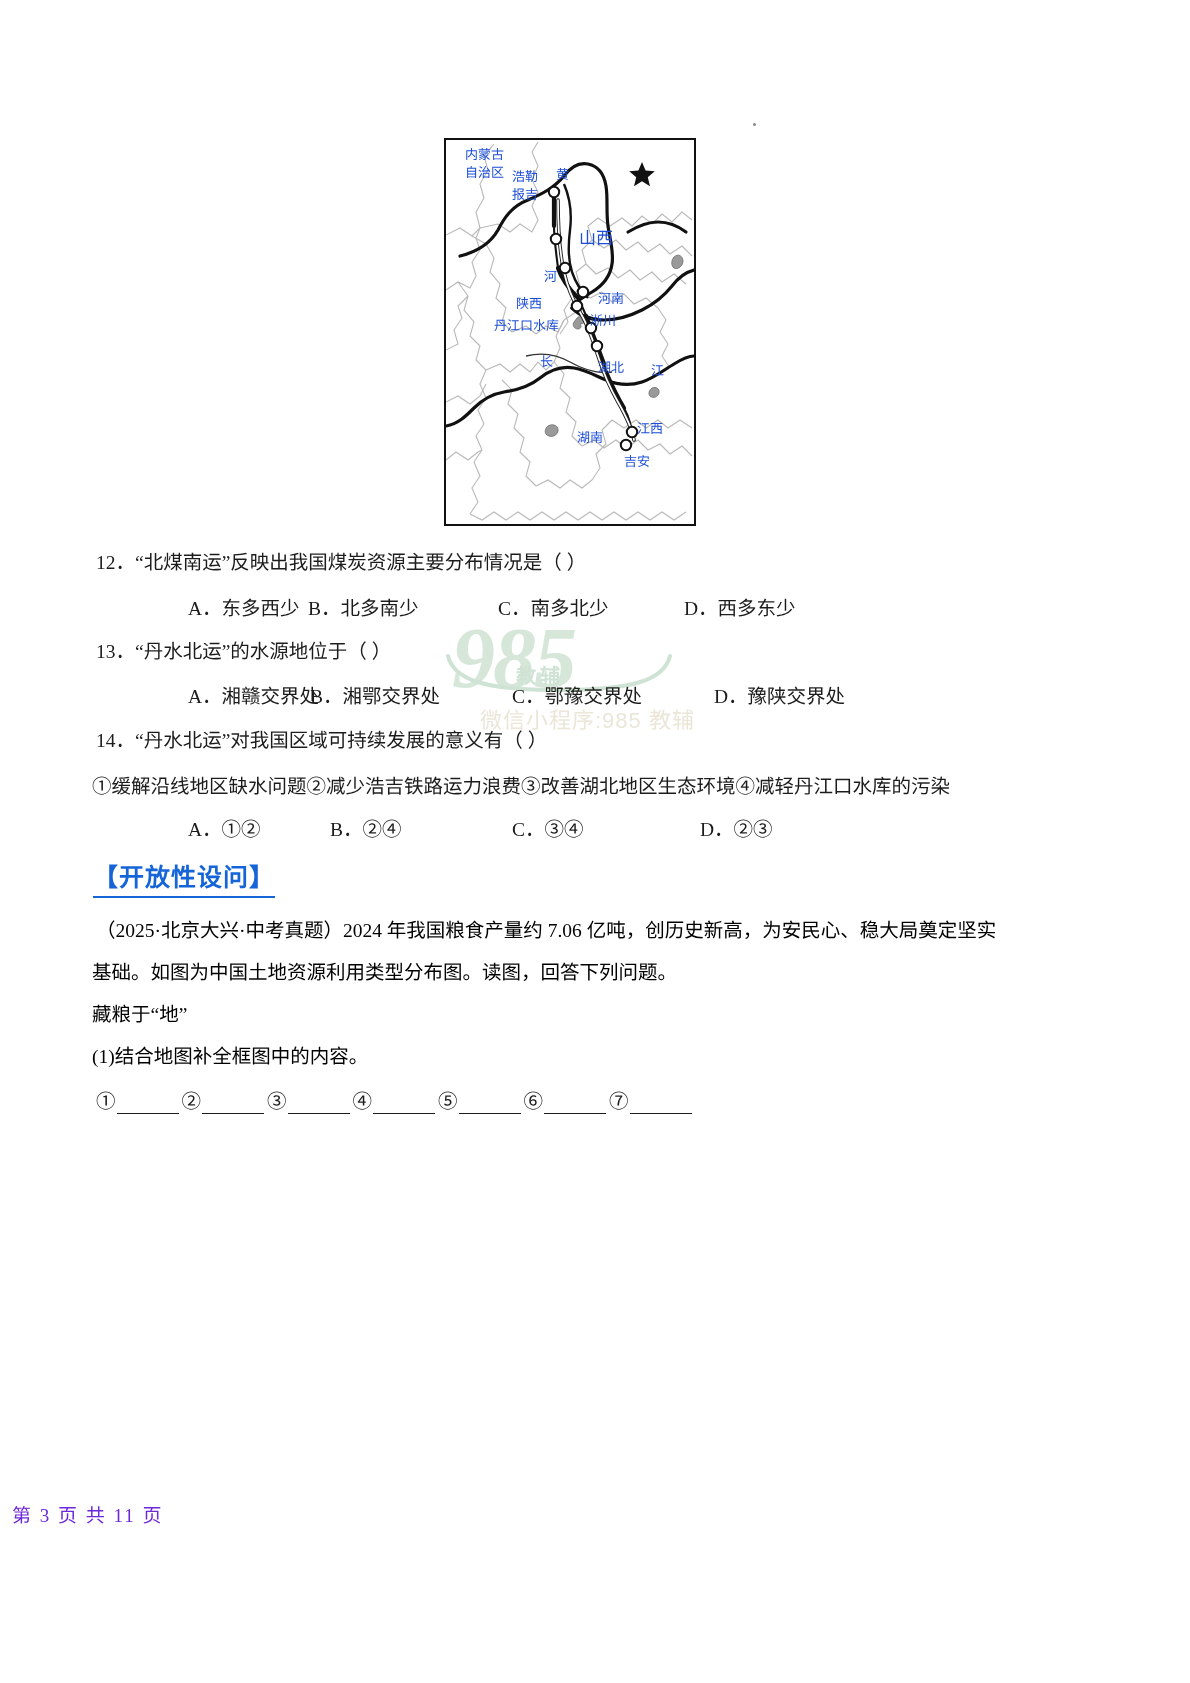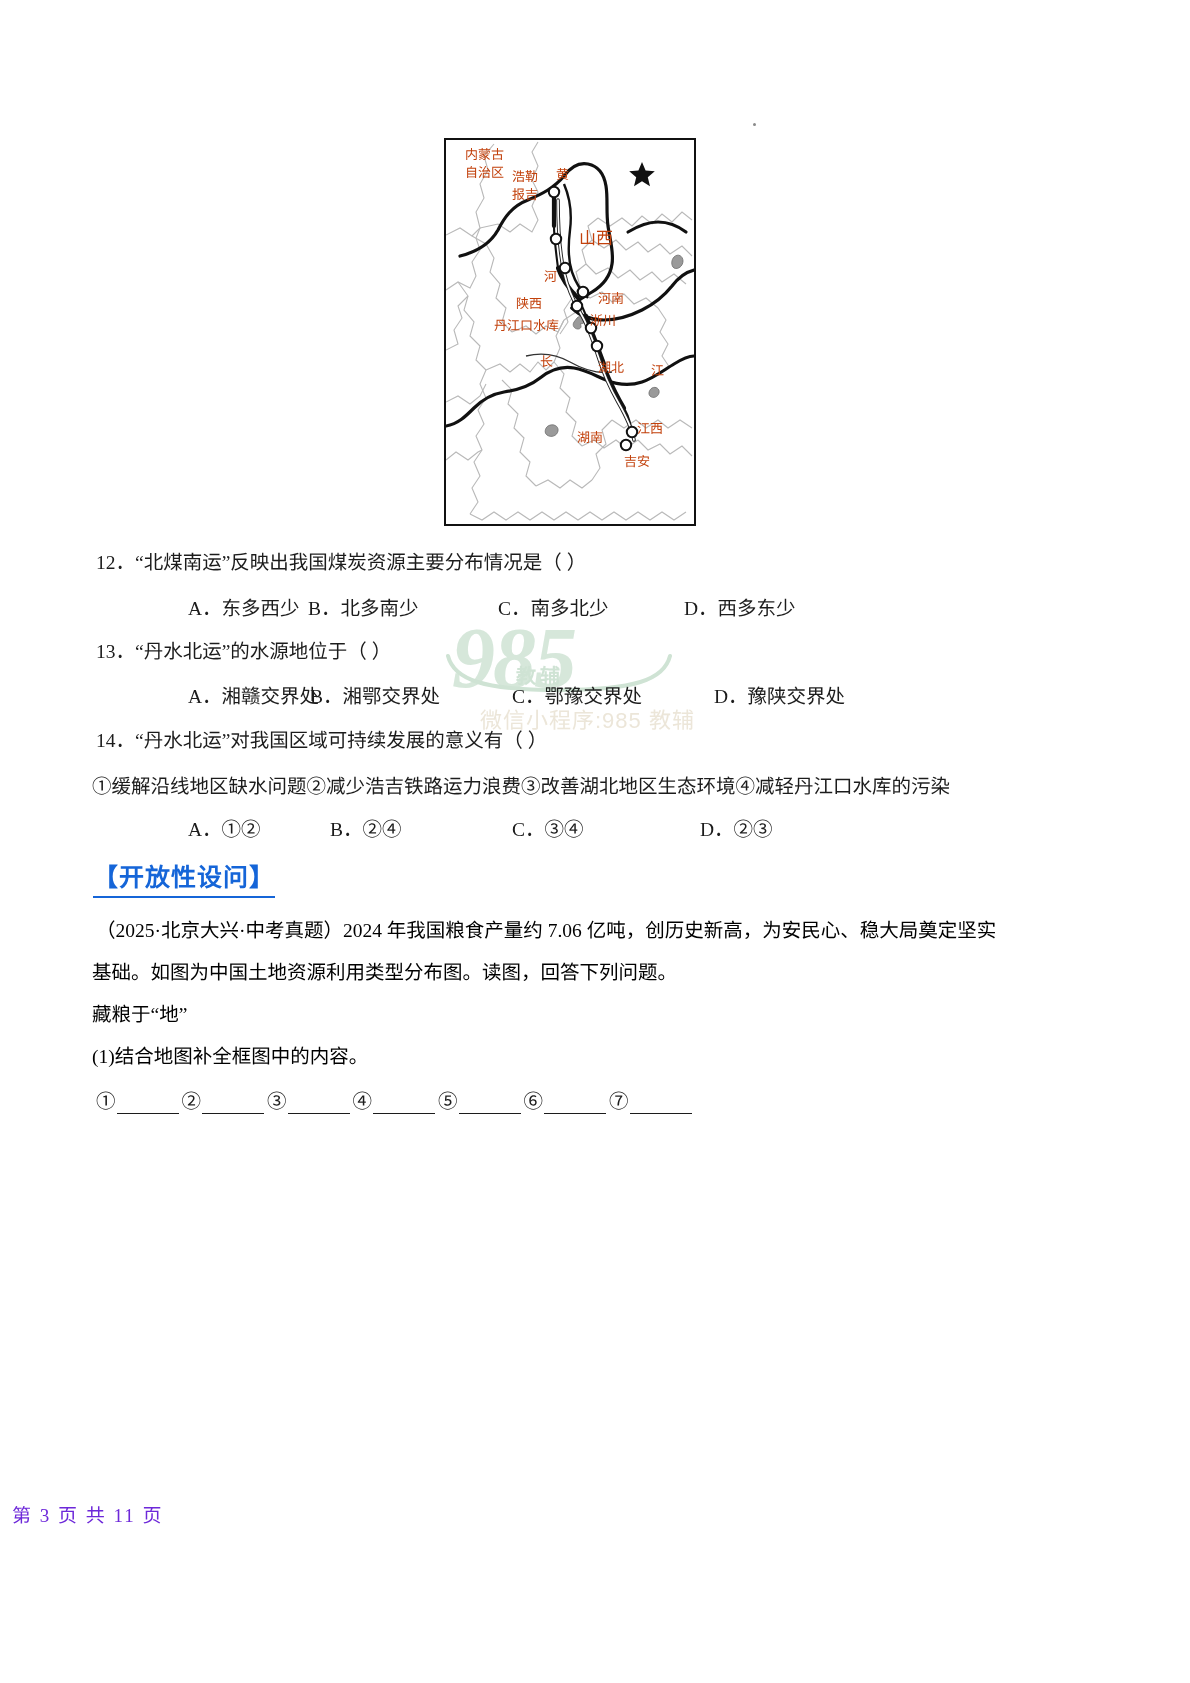--- a/index.html
+++ b/index.html
@@ -46,21 +46,21 @@
     overflow: hidden;
   }
   .map-figure svg {
     display: block;
     width: 100%;
     height: 100%;
   }
   .map-label {
     position: absolute;
     font-family: "Liberation Serif", "DejaVu Serif", serif;
-    color: #c2410c;
+    color: #1d4ed8;
     white-space: nowrap;
     line-height: 1.05;
     letter-spacing: 0px;
   }
 
   
   .qline {
     position: absolute;
     font-size: 19.5px;
     line-height: 1.5;

